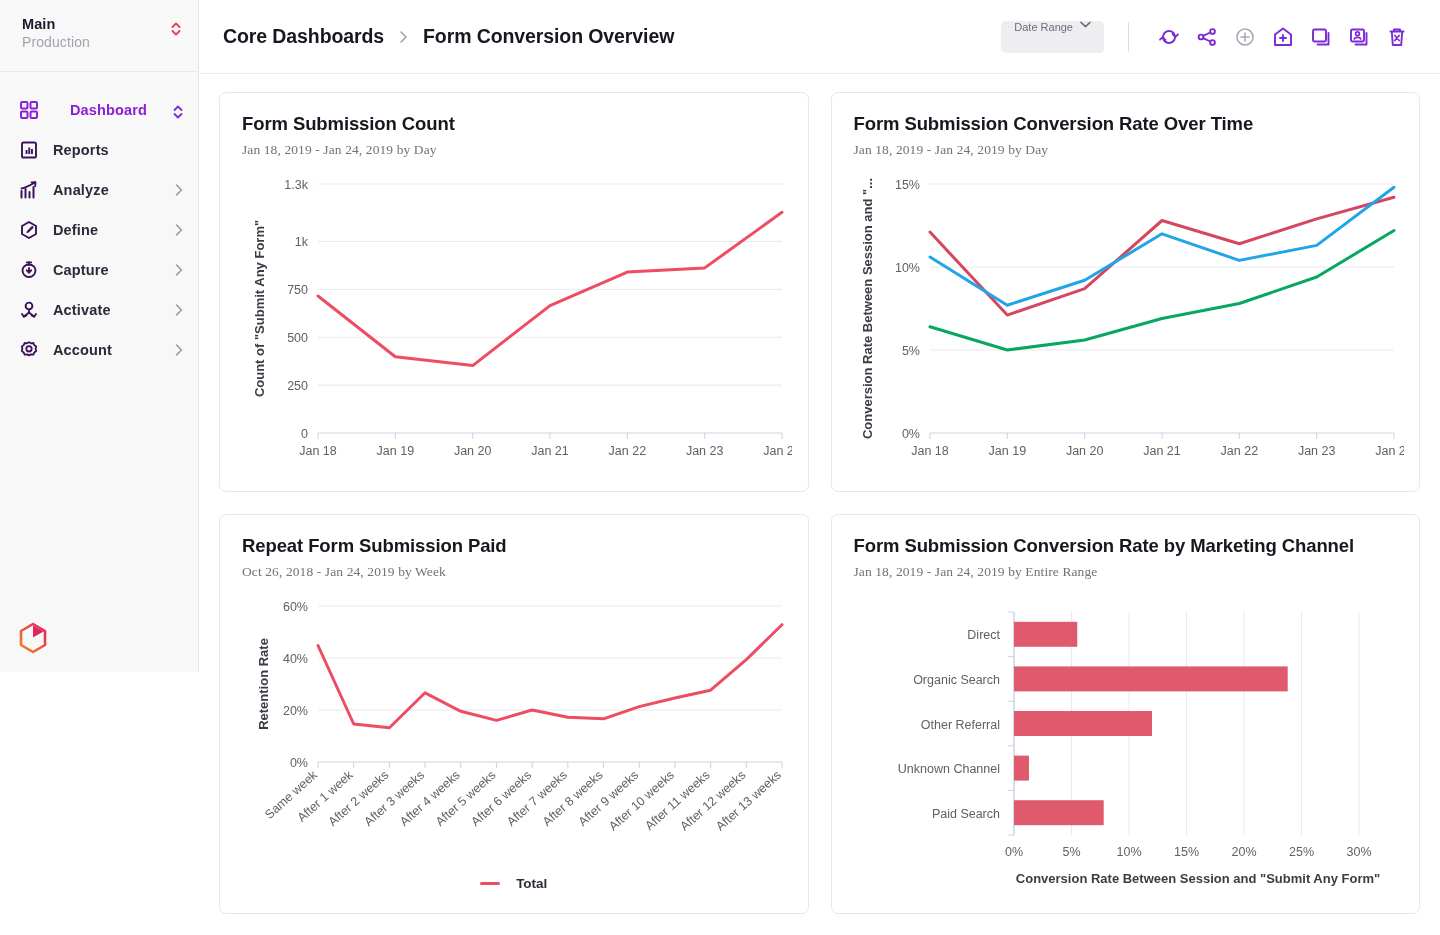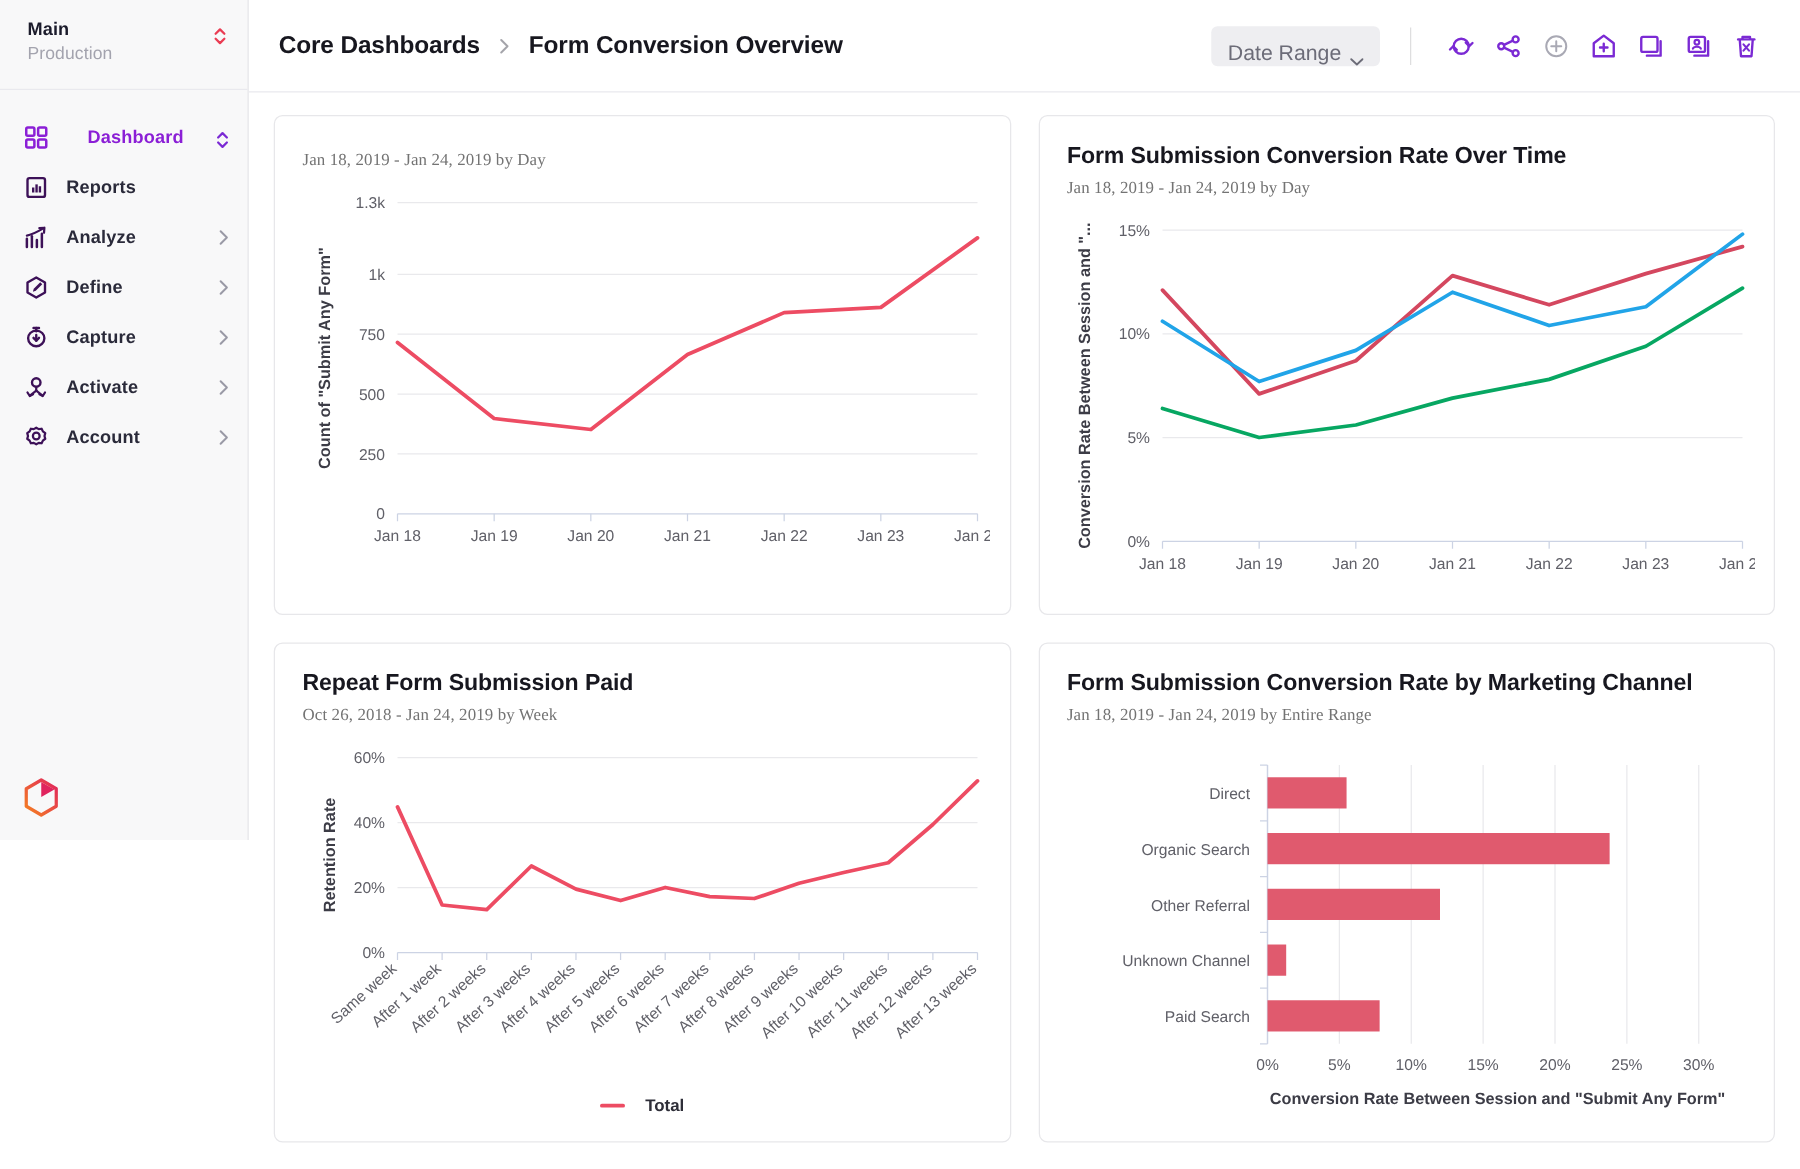--- a/index.html
+++ b/index.html
@@ -48,22 +48,22 @@
     padding: 0 24px 0 24px; border-bottom: 1px solid #e9e9ee; background: #fff;
   }
   .crumbs { display: flex; align-items: center; gap: 15px; flex: 1; }
   .crumb-root { font-size: 19.5px; font-weight: bold; color: #17171f; letter-spacing: -.1px; cursor: pointer; }
   .crumb-sep { width: 9px; height: 14px; opacity: .55; }
   .crumb-leaf { font-size: 19.5px; font-weight: bold; color: #17171f; letter-spacing: -.1px; }
 
   .topbar-right { display: flex; align-items: center; gap: 0; }
   .date-range {
     background: #eeeef1; border: none; border-radius: 5px;
-    height: 32px; padding: 0 13px; display: flex; align-items: flex-end; gap: 7px;
-    font-size: 17px; color: #6c6c78; font-family: inherit; cursor: pointer;
+    height: 32px; padding: 0 13px; display: flex; align-items: flex-start; gap: 7px;
+    font-size: 11px; color: #6c6c78; font-family: inherit; cursor: pointer;
   }
   .vdivider { width: 1px; height: 30px; background: #dededf; margin: 0 21px 0 24px; }
   .tool-btn {
     width: 38px; height: 38px; display: flex; align-items: center; justify-content: center;
     cursor: pointer; background: none; border: none;
   }
 
   
   .board {
     flex: 1; overflow: hidden; padding: 18px 20px 0 20px;
@@ -302,20 +302,21 @@
             <path d="M5.8 5.5 L6.8 19 L15.2 19 L16.2 5.5" fill="none" stroke="#7b2ad4" stroke-width="1.9" stroke-linejoin="round"></path>
             <path d="M8.8 9.5 L13.2 14.5 M13.2 9.5 L8.8 14.5" stroke="#7b2ad4" stroke-width="1.7" stroke-linecap="round"></path>
           </svg>
         </button>
       </div>
     </header>
 
     <div class="board">
 
       <section class="card">
+        <div class="card-title">Form Submission Count</div>
         <div class="card-sub">Jan 18, 2019 - Jan 24, 2019 by Day</div>
         <div class="plot">
           <svg id="chart0" width="550" height="305" viewBox="0 0 550 305">
               <line x1="76" x2="540" y1="263" y2="263" class="axis-line"></line>
               <text x="66" y="267.5" text-anchor="end" class="axis-txt">0</text>
               <line x1="76" x2="540" y1="215.1153846153846" y2="215.1153846153846" class="grid-line"></line>
               <text x="66" y="219.6153846153846" text-anchor="end" class="axis-txt">250</text>
               <line x1="76" x2="540" y1="167.23076923076923" y2="167.23076923076923" class="grid-line"></line>
               <text x="66" y="171.73076923076923" text-anchor="end" class="axis-txt">500</text>
               <line x1="76" x2="540" y1="119.34615384615387" y2="119.34615384615387" class="grid-line"></line>

